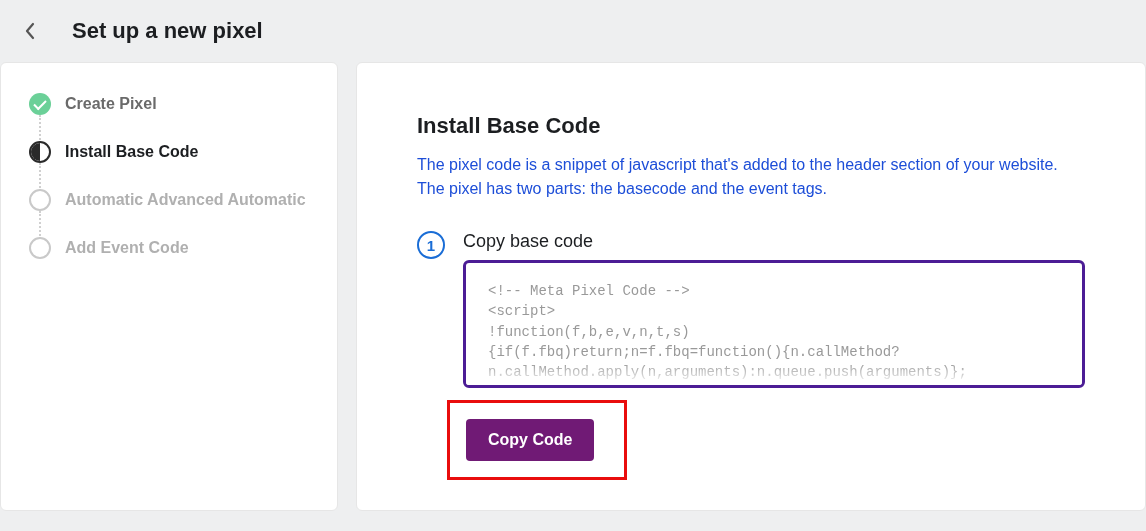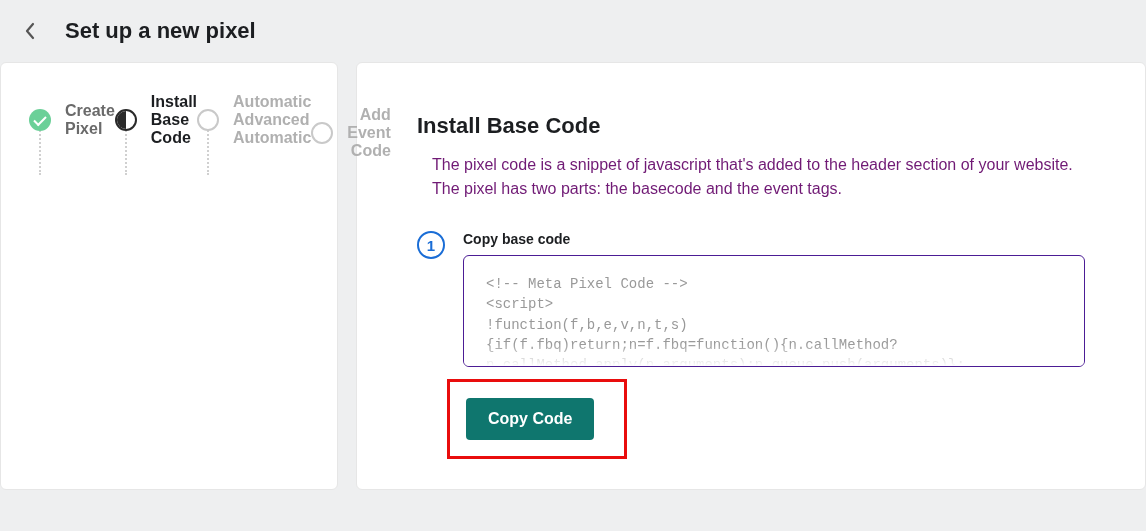--- a/index.html
+++ b/index.html
@@ -11,21 +11,21 @@
       font-family: -apple-system, BlinkMacSystemFont, "Segoe UI", Helvetica, Arial, sans-serif;
       background: #eeeff0;
       width: 1146px;
       height: 531px;
       overflow: hidden;
     }
     .header {
       display: flex;
       align-items: center;
       padding: 18px 20px 18px 20px;
-      gap: 25px;
+      gap: 32px;
     }
     .back-icon {
       width: 20px;
       height: 20px;
       display: flex;
       align-items: center;
       justify-content: center;
       cursor: pointer;
       color: #444;
     }
@@ -42,21 +42,21 @@
     .sidebar {
       width: 338px;
       background: #ffffff;
       border-radius: 6px;
       padding: 30px 28px;
       border: 1px solid #e6e6e6;
       margin-left: 0;
     }
     .step-list {
       display: flex;
-      flex-direction: row;
+      flex-direction: column;
     }
     .step-item {
       display: flex;
       align-items: center;
       gap: 14px;
       position: relative;
       padding-bottom: 26px;
     }
     .step-item:last-child {
       padding-bottom: 0;
@@ -137,24 +137,23 @@
       margin-right: 0;
     }
     .main-title {
       font-size: 22px;
       font-weight: 700;
       color: #1c1e21;
       margin-bottom: 14px;
     }
     .main-desc {
       font-size: 16px;
-      color: #701a75;
+      color: #1d4ed8;
       line-height: 1.5;
       margin-bottom: 30px;
-      margin-left: 15px;
     }
     .substep {
       display: flex;
       gap: 18px;
       align-items: flex-start;
     }
     .substep-number {
       width: 28px;
       height: 28px;
       border: 2px solid #1a6dd6;
@@ -165,59 +164,59 @@
       display: flex;
       align-items: center;
       justify-content: center;
       flex-shrink: 0;
       margin-top: 0;
     }
     .substep-body {
       flex: 1;
     }
     .substep-title {
-      font-size: 14px;
-      font-weight: 700;
+      font-size: 18px;
+      font-weight: 400;
       color: #1c1e21;
       margin-bottom: 8px;
     }
     .substep-desc {
       font-size: 16px;
       color: #3b3b3b;
       margin-bottom: 18px;
     }
     .code-box {
-      border: 1px solid #4c1d95;
+      border: 3px solid #4c1d95;
       border-radius: 6px;
       padding: 18px 22px 0 22px;
       font-family: "Courier New", monospace;
       font-size: 14px;
       color: #999;
       line-height: 1.45;
       white-space: pre;
-      height: 112px;
+      height: 128px;
       overflow: hidden;
       position: relative;
     }
     .code-box::after{
       content:'';
       position:absolute;
       left:0;right:0;bottom:0;
       height:22px;
       background: linear-gradient(to bottom, rgba(255,255,255,0), #ffffff);
     }
     .copy-button-wrap {
       border: 3px solid #e90d0d;
       display: inline-block;
       padding: 16px 30px 16px 16px;
       margin-top: 12px;
       margin-left: -16px;
     }
     .copy-button {
-      background: #0f766e;
+      background: #701a75;
       color: #fff;
       font-weight: 700;
       font-size: 16px;
       border: none;
       padding: 12px 22px;
       border-radius: 4px;
       cursor: pointer;
     }
   </style>
 </head>

